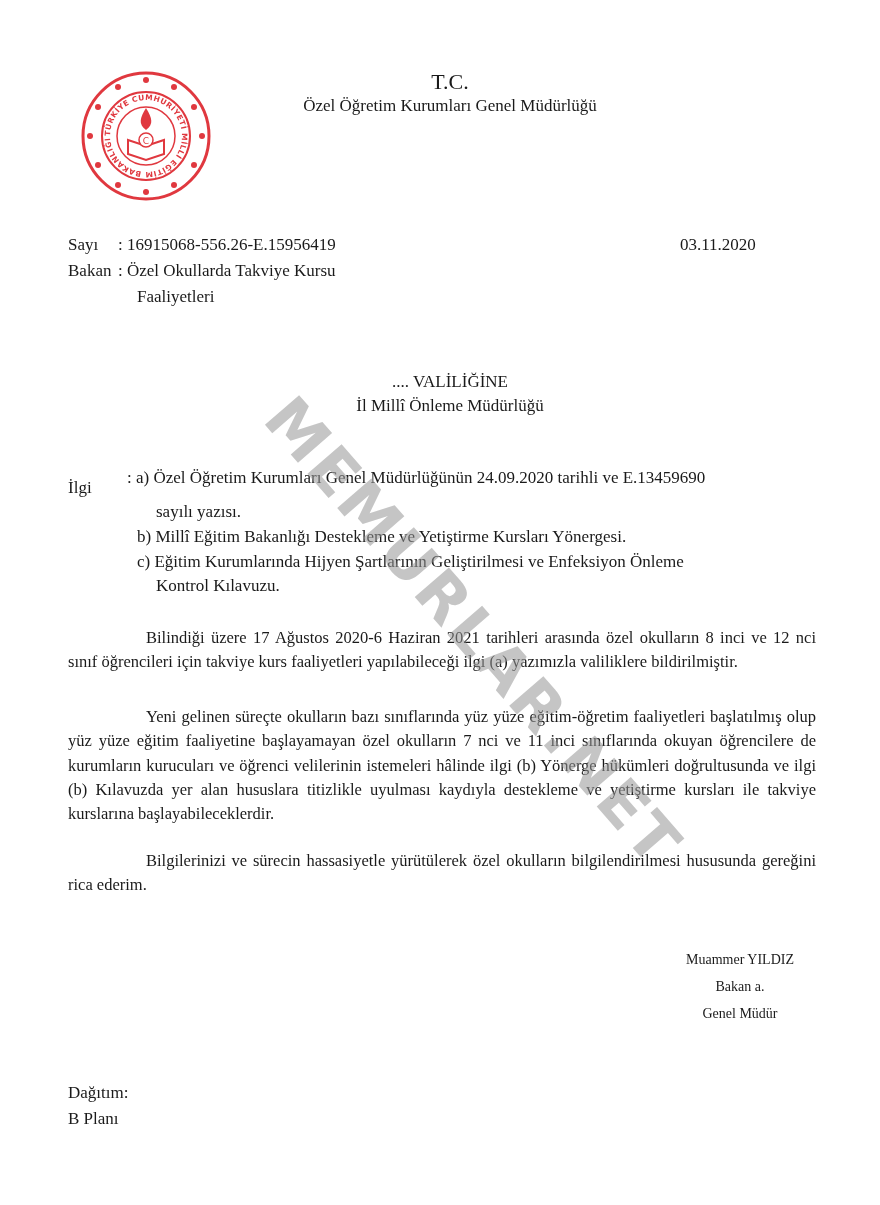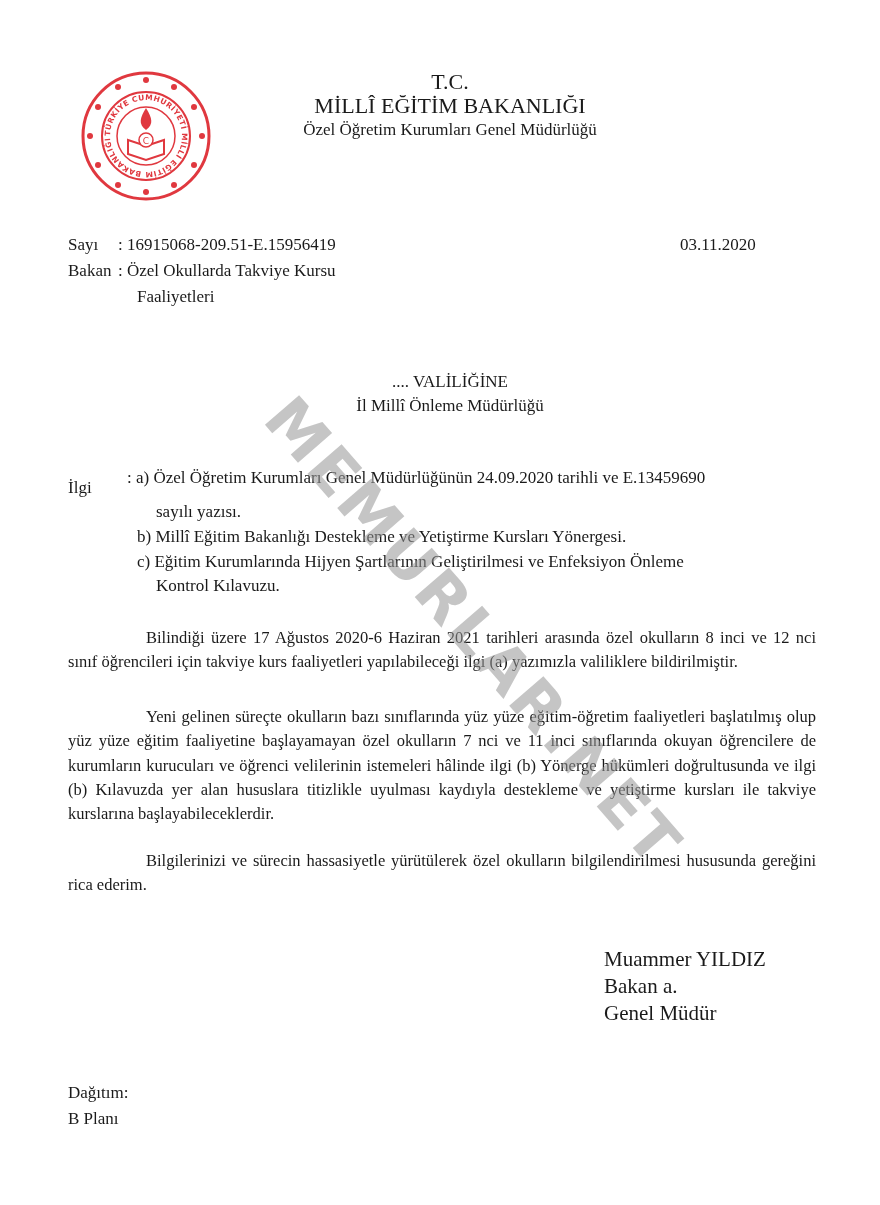--- a/index.html
+++ b/index.html
@@ -12,21 +12,21 @@
     .logo { position: absolute; left: 80px; top: 70px; width: 132px; height: 132px; }
     .header { position: absolute; left: 250px; width: 400px; text-align: center; }
     .hdr-line { font-size: 22px; line-height: 24px; }
     .hdr-line.small { font-size: 17px; }
     .addressee { position: absolute; left: 250px; width: 400px; text-align: center; font-size: 17px; line-height: 24px; }
     .para {
       position: absolute; left: 68px; width: 748px;
       text-align: justify; font-size: 16.5px; line-height: 24.3px;
       text-indent: 78px;
     }
-    .sign { position: absolute; left: 604px; width: 200px; text-align: left; font-size: 21px; line-height: 27px; }
+    .sign { position: absolute; left: 640px; width: 200px; text-align: center; font-size: 14px; line-height: 27px; }
     .watermark {
       position: absolute; left: 175px; top: 595px;
       font-family: "DejaVu Sans", "Liberation Sans", sans-serif;
       font-weight: bold; font-size: 62px; letter-spacing: 3px;
       color: rgba(150,150,150,0.55);
       transform: rotate(49deg); transform-origin: center center;
       white-space: nowrap; pointer-events: none;
     }
   </style>
 </head>
@@ -64,26 +64,25 @@
       <path id="ringpath" d="M 30 66 A 36 36 0 1 1 102 66 A 36 36 0 1 1 30 66"></path>
     </defs>
     <text font-size="7.5" fill="#e0383f" font-family="DejaVu Sans, sans-serif" font-weight="bold" letter-spacing="0.5">
       <textPath href="#ringpath">TÜRKİYE CUMHURİYETİ MİLLİ EĞİTİM BAKANLIĞI</textPath>
     </text>
   </svg>
 </div>
 
 <div class="header" style="top:70px;">
   <div class="hdr-line">T.C.</div>
-  <div class="hdr-line">MİLLÎ EĞİTİM BAKANLIĞI</div>
   <div class="hdr-line small">Özel Öğretim Kurumları Genel Müdürlüğü</div>
 </div>
 
 <div class="abs" style="left:68px; top:235px;">Sayı</div>
-<div class="abs" style="left:118px; top:235px;">: 16915068-209.51-E.15956419</div>
+<div class="abs" style="left:118px; top:235px;">: 16915068-556.26-E.15956419</div>
 <div class="abs" style="left:680px; top:235px;">03.11.2020</div>
 <div class="abs" style="left:68px; top:261px;">Bakan</div>
 <div class="abs" style="left:118px; top:261px;">: Özel Okullarda Takviye Kursu</div>
 <div class="abs" style="left:137px; top:287px;">Faaliyetleri</div>
 
 <div class="addressee" style="top:370px;">
   <div>.... VALİLİĞİNE</div>
   <div>İl Millî Önleme Müdürlüğü</div>
 </div>
 

